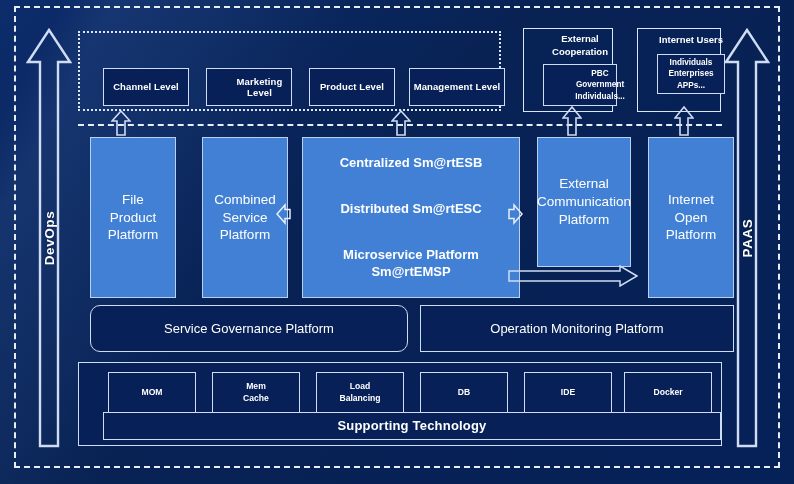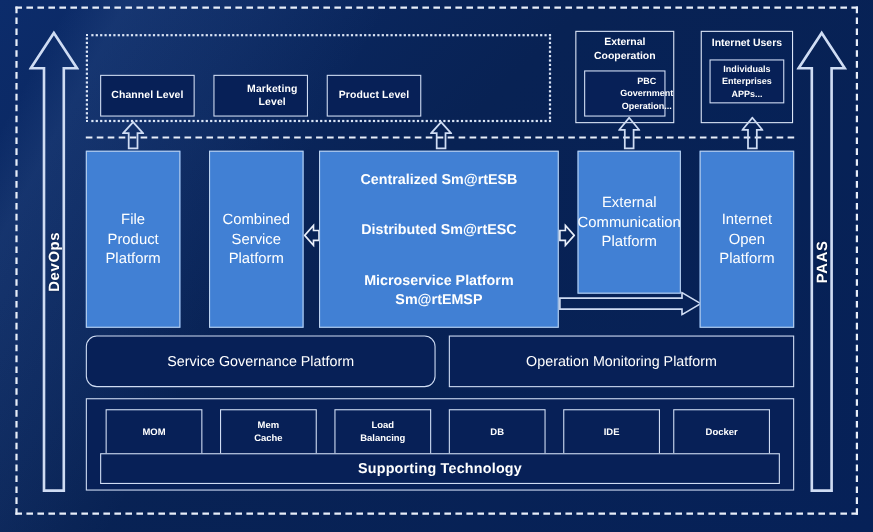--- a/index.html
+++ b/index.html
@@ -28,21 +28,21 @@
 
   
   .outer-frame{
     left:14px;top:6px;width:766px;height:462px;
     border:2px dashed #e8eef9;
   }
 
   
   .box{
     display:flex;align-items:center;justify-content:center;
-    text-align:center;line-height:1.18;
+    text-align:center;line-height:1.18;margin-left:12px;
   }
   .dark-box{
     background:#072057;
     border:1.5px solid #cfdcf3;
   }
   .blue-box{
     background:#4180d4;
     border:1.5px solid #b9d0ee;
   }
   .dotted-group{
@@ -104,29 +104,32 @@
 
   <div class="abs box dark-box t-level" style="left:91px;top:68px;width:86px;height:38px;">
     <span>Channel Level</span>
   </div>
   <div class="abs box dark-box t-level" style="left:194px;top:68px;width:86px;height:38px;padding-left:21px;">
     <span>Marketing Level</span>
   </div>
   <div class="abs box dark-box t-level" style="left:297px;top:68px;width:86px;height:38px;">
     <span>Product Level</span>
   </div>
+  <div class="abs box dark-box t-level" style="left:397px;top:68px;width:96px;height:38px;">
+    <span>Management Level</span>
+  </div>
 
   <div class="abs solid-group" style="left:523px;top:28px;width:90px;height:84px;"></div>
   <div class="abs box t-ext-title" style="left:523px;top:31px;width:90px;height:30px;flex-direction:column;">
     <span>External</span>
     <span>Cooperation</span>
   </div>
   <div class="abs box dark-box t-ext-inner" style="left:531px;top:64px;width:74px;height:42px;flex-direction:column;padding-left:40px;">
     <span>PBC Government</span>
-    <span>Operation...</span>
+    <span>Individuals...</span>
   </div>
 
   <div class="abs solid-group" style="left:637px;top:28px;width:84px;height:84px;"></div>
   <div class="abs box t-ext-title" style="left:637px;top:31px;width:84px;height:18px;">
     <span>Internet Users</span>
   </div>
   <div class="abs box dark-box t-ext-inner" style="left:645px;top:54px;width:68px;height:40px;flex-direction:column;">
     <span>Individuals</span>
     <span>Enterprises</span>
     <span>APPs...</span>

